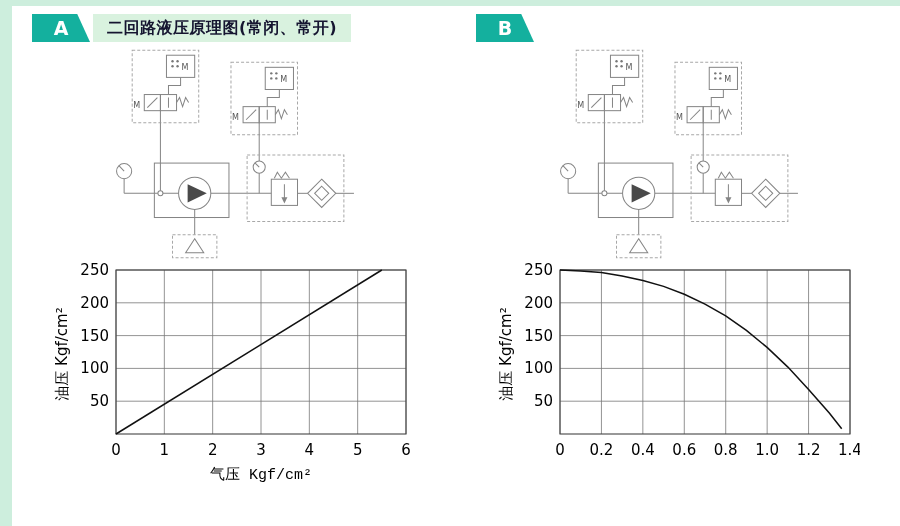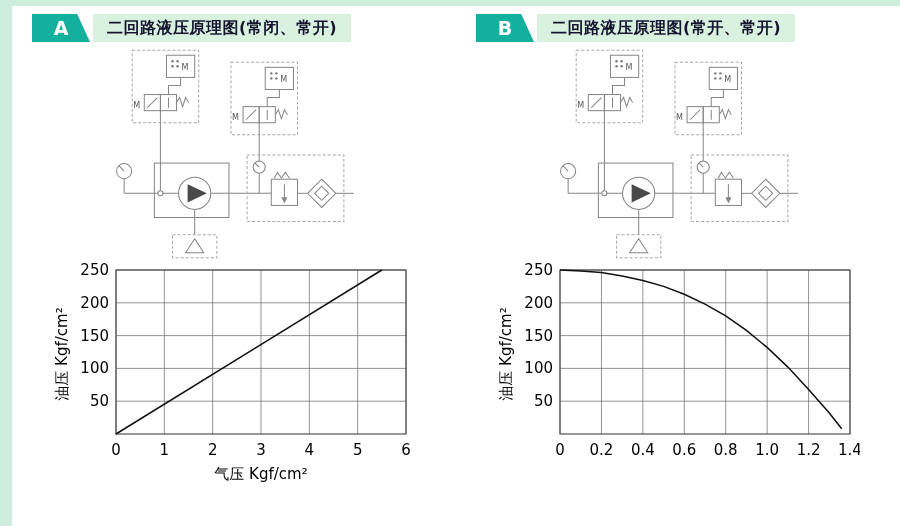--- a/index.html
+++ b/index.html
@@ -31,21 +31,21 @@
   .chart-block{display:flex;padding-left:36px;margin-top:0;}
   .y-axis-title{width:28px;height:200px;position:relative;}
   .y-axis-title span{
     position:absolute;left:50%;top:46%;transform:translate(-50%,-50%) rotate(-90deg);
     white-space:nowrap;font-size:15px;color:#000;
   }
   .chart-col{display:flex;flex-direction:column;}
   svg.chart{width:340px;height:200px;}
   .x-axis-title{
     width:340px;box-sizing:border-box;padding-left:30px;text-align:center;
-    font-size:15px;color:#000;margin-top:3px;
+    font-size:15px;color:#000;margin-top:3px;font-family:Liberation Mono, monospace;
   }
 </style>
 </head>
 <body>
 
 <div class="frame-top"></div>
 <div class="frame-left"></div>
 
 <div class="content">
 
@@ -183,21 +183,20 @@
             <polyline fill="none" stroke="#111" stroke-width="1.5" points="40.0,172.0 305.8,8.0"></polyline>
           </svg>
         <div class="x-axis-title">气压 Kgf/cm²</div>
       </div>
     </div>
   </div>
 
   <div class="panel">
     <div class="panel-header">
       <div class="badge">B</div>
-      <div class="title-plate">二回路液压原理图(常开、常开)</div>
     </div>
     <div class="schematic-wrap">
   <svg viewBox="0 0 250 212" width="252" height="214">
 
     <g transform="translate(24,4)">
       <rect class="d" x="0" y="0" width="66" height="72"></rect>
       <rect class="s" x="34" y="5" width="28" height="22"></rect>
       <circle class="dot" cx="40" cy="11" r="1.2"></circle>
             <circle class="dot" cx="45" cy="11" r="1.2"></circle>
       <circle class="dot" cx="40" cy="16" r="1.2"></circle>

